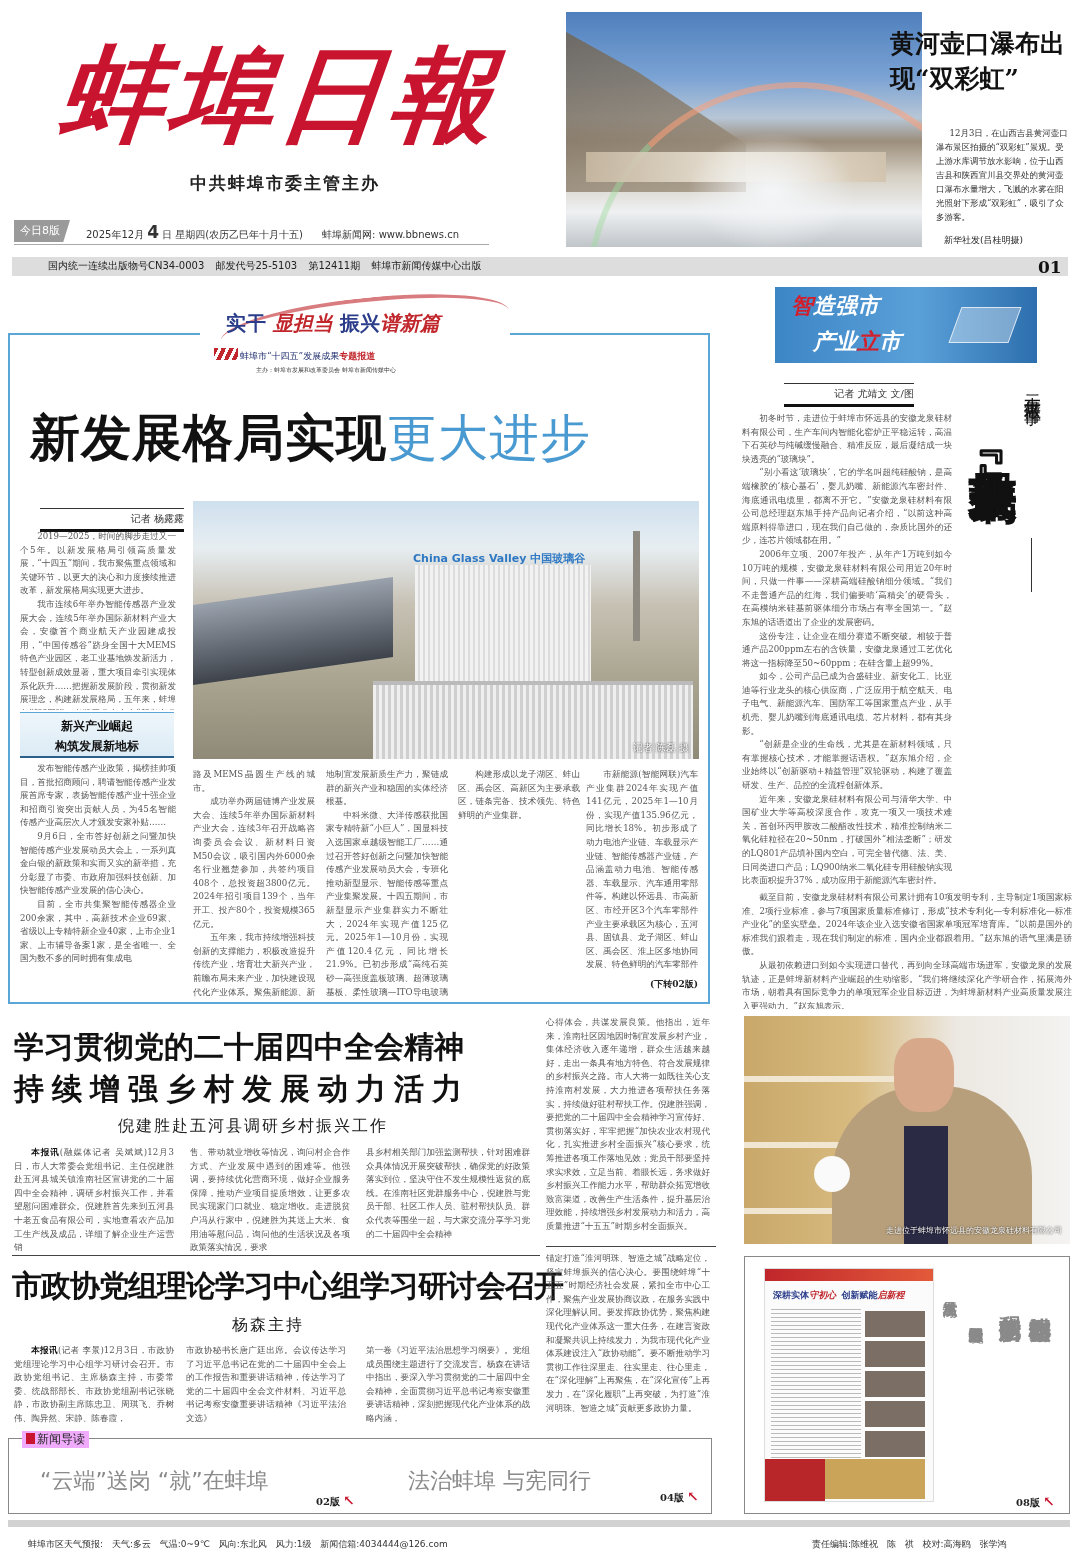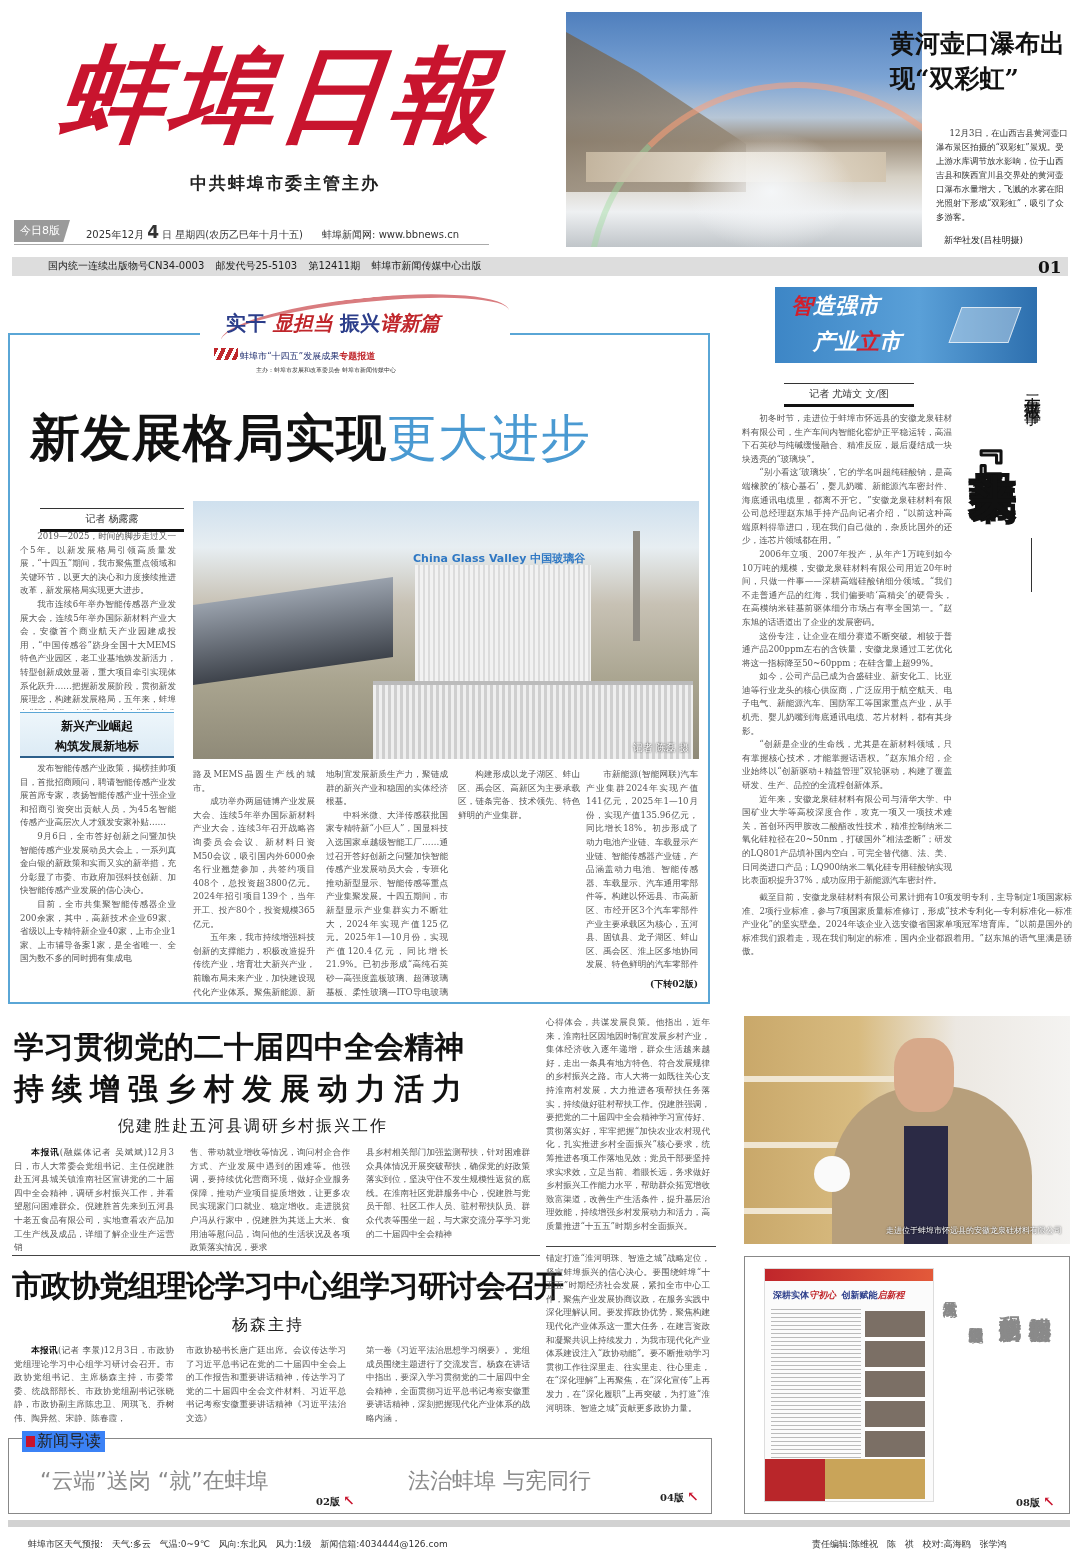--- a/index.html
+++ b/index.html
@@ -37,21 +37,21 @@
   .special-logo .line1 { position: absolute; left: 26px; top: 20px; font-size: 20px; font-weight: bold; color: #2b3d8a; white-space: nowrap; }
   .special-logo .line1 .red { color: #c0262b; font-style: italic; }
   .special-logo .swoosh { position: absolute; left: 20px; top: 8px; width: 290px; height: 56px; border-top: 4px solid #c0262b; border-radius: 50% 50% 0 0; transform: rotate(-6deg); opacity: .6; }
   .special-logo .line2 { position: absolute; left: 40px; top: 60px; font-size: 9px; color: #1f2d6e; white-space: nowrap; }
   .special-logo .line2 b { color: #c0262b; }
   .special-logo .stripes { position: absolute; left: 14px; top: 58px; width: 24px; height: 12px; background: repeating-linear-gradient(115deg,#c0262b 0 4px,transparent 4px 7px); }
   .special-logo .line3 { position: absolute; left: 56px; top: 76px; font-size: 6px; color: #333; white-space: nowrap; }
   .feature-headline { left: 30px; top: 405px; width: 660px; font-size: 50px; font-weight: bold; color: #111; font-family: "DejaVu Sans","Liberation Sans",sans-serif; letter-spacing: 1px; white-space: nowrap; }
   .feature-headline .blue { color: #4a9ad2; font-weight: normal; }
 
-  .byline { font-size: 10px; color: #333; text-align: center; border-top: 1px solid #333; border-bottom: 3px solid #111; padding: 3px 0; white-space: nowrap; }
+  .byline { font-size: 10px; color: #333; text-align: right; border-top: 1px solid #333; border-bottom: 3px solid #111; padding: 3px 0; white-space: nowrap; }
   .body-col { font-size: 8.6px; line-height: 13.6px; color: #555; text-align: justify; }
   .body-col p { text-indent: 2em; }
   .subhead-box { left: 20px; top: 712px; width: 154px; height: 46px; background: linear-gradient(180deg,#eef6fb,#dcebf5); border-top: 1px solid #5aa6d6; border-bottom: 2px solid #2c5f8a; text-align: center; font-size: 12px; font-weight: bold; color: #111; line-height: 20px; padding-top: 3px; font-family: "DejaVu Sans","Liberation Sans",sans-serif; }
 
   .glass-photo { left: 193px; top: 501px; width: 506px; height: 258px; overflow: hidden;
     background: linear-gradient(180deg,#cfe0ee 0%,#e7eef2 18%,#c7c1b4 40%,#a9a48f 70%,#8f8a78 100%); }
   .glass-photo .hall { position: absolute; left: 0; top: 90px; width: 200px; height: 80px; background: linear-gradient(180deg,#9aa2ad,#3e434b); transform: skewY(-8deg); }
   .glass-photo .tower { position: absolute; left: 222px; top: 64px; width: 176px; height: 180px; background: repeating-linear-gradient(90deg,#f2f2f2 0 3px,#dcdcdc 3px 5px); }
   .glass-photo .base { position: absolute; left: 180px; top: 180px; width: 320px; height: 80px; background: repeating-linear-gradient(90deg,#efefef 0 3px,#cfcfcf 3px 6px); border-top: 4px solid #bbb; }
   .glass-photo .sign { position: absolute; left: 220px; top: 50px; font-size: 11px; color: #2f78c4; font-weight: bold; font-family: "DejaVu Sans","Liberation Sans",sans-serif; white-space: nowrap; }
@@ -86,21 +86,21 @@
   .art1-headline { left: 14px; top: 1026px; width: 520px; font-size: 30px; font-weight: bold; line-height: 42px; color: #111; font-family: "DejaVu Sans","Liberation Sans",sans-serif; white-space: nowrap; }
   .art1-headline .l2 { letter-spacing: 8px; }
   .art1-sub { left: 118px; top: 1116px; font-size: 16px; color: #222; letter-spacing: 2px; white-space: nowrap; }
   .col-lead b { color: #111; font-weight: bold; }
   .hr-dark { height: 1px; background: #444; }
   .art2-headline { left: 12px; top: 1266px; width: 525px; font-size: 30px; font-weight: bold; color: #111; font-family: "DejaVu Sans","Liberation Sans",sans-serif; white-space: nowrap; letter-spacing: -1px; }
   .art2-sub { left: 232px; top: 1315px; font-size: 16px; color: #222; letter-spacing: 2px; }
 
   
   .guide-box { left: 8px; top: 1438px; width: 704px; height: 76px; border: 1px solid #888; }
-  .guide-label { left: 22px; top: 1431px; background: #3b82f6; padding: 0 4px; font-size: 16px; color: #222; font-family: "DejaVu Sans","Liberation Sans",sans-serif; white-space: nowrap; }
+  .guide-label { left: 22px; top: 1431px; background: #f0abfc; padding: 0 4px; font-size: 12px; color: #222; font-family: "DejaVu Sans","Liberation Sans",sans-serif; white-space: nowrap; }
   .guide-label .sq { display: inline-block; width: 9px; height: 11px; background: #c8142e; margin-right: 2px; vertical-align: -1px; }
   .guide-item { font-size: 22px; color: #8a8a8a; white-space: nowrap; font-family: "DejaVu Sans","Liberation Sans",sans-serif; }
   .guide-ref { font-size: 10px; font-weight: bold; color: #222; white-space: nowrap; }
   .arrow-icon { display: inline-block; color: #c8142e; font-size: 14px; margin-left: 3px; font-weight: bold; }
 
   .promo-box { left: 744px; top: 1256px; width: 326px; height: 258px; border: 1px solid #888; }
   .promo-thumb { left: 764px; top: 1268px; width: 170px; height: 234px; overflow: hidden; background: #fbfbfb; border: 1px solid #ddd; font-family: Liberation Mono, monospace; }
   .promo-thumb .bar { position: absolute; left: 0; top: 0; width: 100%; height: 12px; background: linear-gradient(90deg,#c0262b,#e35a3a); }
   .promo-thumb .ttl { position: absolute; left: 8px; top: 20px; font-size: 9px; font-weight: bold; color: #2b3d8a; white-space: nowrap; }
   .promo-thumb .ttl span { color: #c0262b; font-style: italic; }
@@ -214,20 +214,21 @@
   <p>初冬时节，走进位于蚌埠市怀远县的安徽龙泉硅材料有限公司，生产车间内智能化窑炉正平稳运转，高温下石英砂与纯碱缓慢融合、精准反应，最后凝结成一块块透亮的“玻璃块”。</p>
   <p>“别小看这‘玻璃块’，它的学名叫超纯硅酸钠，是高端橡胶的‘核心基石’，婴儿奶嘴、新能源汽车密封件、海底通讯电缆里，都离不开它。”安徽龙泉硅材料有限公司总经理赵东旭手持产品向记者介绍，“以前这种高端原料得靠进口，现在我们自己做的，杂质比国外的还少，连芯片领域都在用。”</p>
   <p>2006年立项、2007年投产，从年产1万吨到如今10万吨的规模，安徽龙泉硅材料有限公司用近20年时间，只做一件事——深耕高端硅酸钠细分领域。“我们不走普通产品的红海，我们偏要啃‘高精尖’的硬骨头，在高模纳米硅基前驱体细分市场占有率全国第一。”赵东旭的话语道出了企业的发展密码。</p>
   <p>这份专注，让企业在细分赛道不断突破。相较于普通产品200ppm左右的含铁量，安徽龙泉通过工艺优化将这一指标降至50~60ppm；在硅含量上超99%。</p>
   <p>如今，公司产品已成为合盛硅业、新安化工、比亚迪等行业龙头的核心供应商，广泛应用于航空航天、电子电气、新能源汽车、国防军工等国家重点产业，从手机壳、婴儿奶嘴到海底通讯电缆、芯片材料，都有其身影。</p>
   <p>“创新是企业的生命线，尤其是在新材料领域，只有掌握核心技术，才能掌握话语权。”赵东旭介绍，企业始终以“创新驱动+精益管理”双轮驱动，构建了覆盖研发、生产、品控的全流程创新体系。</p>
   <p>近年来，安徽龙泉硅材料有限公司与清华大学、中国矿业大学等高校深度合作，攻克一项又一项技术难关，首创环丙甲胺改二酸酯改性技术，精准控制纳米二氧化硅粒径在20~50nm，打破国外“相法垄断”；研发的LQ801产品填补国内空白，可完全替代德、法、美、日同类进口产品；LQ900纳米二氧化硅专用硅酸钠实现比表面积提升37%，成功应用于新能源汽车密封件。</p>
 </div>
 <div class="abs body-col right-body-wide" style="height:118px;overflow:hidden;">
   <p>截至目前，安徽龙泉硅材料有限公司累计拥有10项发明专利，主导制定1项国家标准、2项行业标准，参与7项国家质量标准修订，形成“技术专利化—专利标准化—标准产业化”的坚实壁垒。2024年该企业入选安徽省国家单项冠军培育库。“以前是国外的标准我们跟着走，现在我们制定的标准，国内企业都跟着用。”赵东旭的语气里满是骄傲。</p>
+  <p>从最初依赖进口到如今实现进口替代，再到向全球高端市场进军，安徽龙泉的发展轨迹，正是蚌埠新材料产业崛起的生动缩影。“我们将继续深化产学研合作，拓展海外市场，朝着具有国际竞争力的单项冠军企业目标迈进，为蚌埠新材料产业高质量发展注入更强动力。”赵东旭表示。</p>
 </div>
 <div class="abs portrait-photo">
   <div class="shelf"></div>
   <div class="person"></div>
   <div class="shirt"></div>
   <div class="head"></div>
   <div class="powder"></div>
   <div class="cap">走进位于蚌埠市怀远县的安徽龙泉硅材料有限公司</div>
 </div>
 

